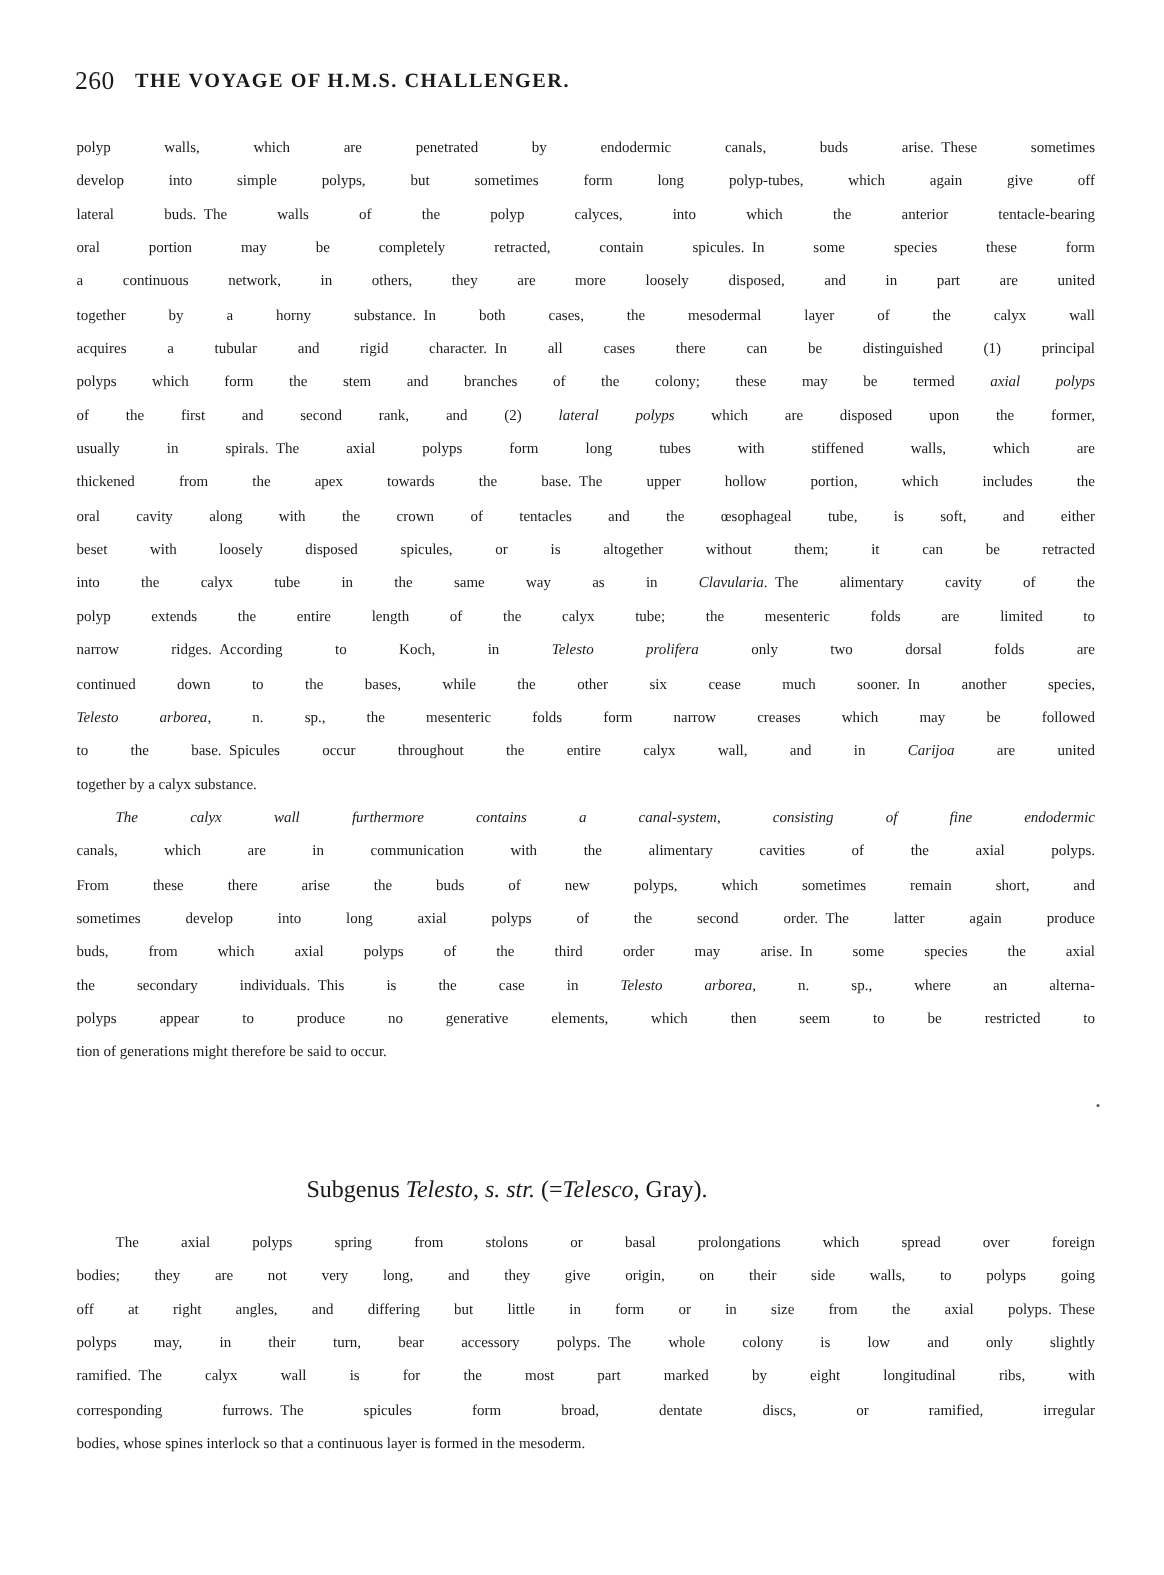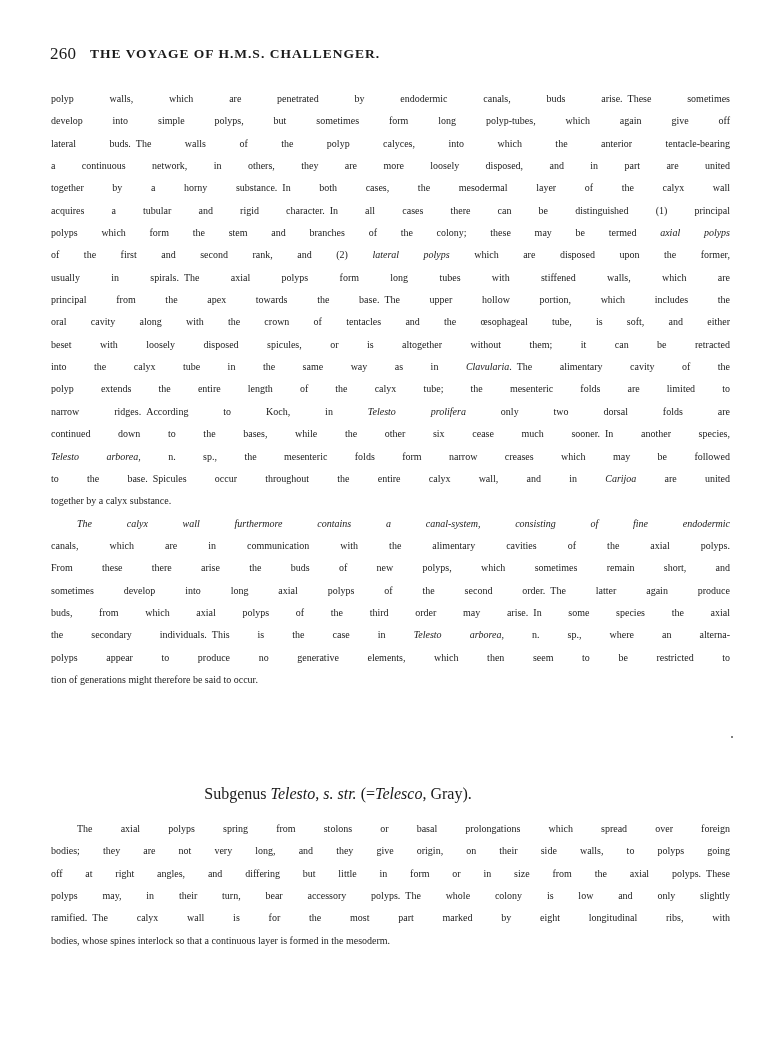--- a/index.html
+++ b/index.html
@@ -27,27 +27,28 @@
 <div class="header">
   <span class="page-number">260</span>
   <span class="running-title">THE VOYAGE OF H.M.S. CHALLENGER.</span>
 </div>
 
 <div class="body-text" id="block1">
   <p>
       <span class="line"><span>polyp walls, which are penetrated by endodermic canals, buds arise. These sometimes</span></span>
       <span class="line"><span>develop into simple polyps, but sometimes form long polyp-tubes, which again give off</span></span>
       <span class="line"><span>lateral buds. The walls of the polyp calyces, into which the anterior tentacle-bearing</span></span>
+      <span class="line"><span>oral portion may be completely retracted, contain spicules. In some species these form</span></span>
       <span class="line"><span>a continuous network, in others, they are more loosely disposed, and in part are united</span></span>
       <span class="line"><span>together by a horny substance. In both cases, the mesodermal layer of the calyx wall</span></span>
       <span class="line"><span>acquires a tubular and rigid character. In all cases there can be distinguished (1) principal</span></span>
       <span class="line"><span>polyps which form the stem and branches of the colony; these may be termed </span><em>axial polyps</em><span></span></span>
       <span class="line"><span>of the first and second rank, and (2) </span><em>lateral polyps</em><span> which are disposed upon the former,</span></span>
       <span class="line"><span>usually in spirals. The axial polyps form long tubes with stiffened walls, which are</span></span>
-      <span class="line"><span>principal from the apex towards the base. The upper hollow portion, which includes the</span></span>
+      <span class="line"><span>thickened from the apex towards the base. The upper hollow portion, which includes the</span></span>
       <span class="line"><span>oral cavity along with the crown of tentacles and the œsophageal tube, is soft, and either</span></span>
       <span class="line"><span>beset with loosely disposed spicules, or is altogether without them; it can be retracted</span></span>
       <span class="line"><span>into the calyx tube in the same way as in </span><em>Clavularia</em><span>. The alimentary cavity of the</span></span>
       <span class="line"><span>polyp extends the entire length of the calyx tube; the mesenteric folds are limited to</span></span>
       <span class="line"><span>narrow ridges. According to Koch, in </span><em>Telesto prolifera</em><span> only two dorsal folds are</span></span>
       <span class="line"><span>continued down to the bases, while the other six cease much sooner. In another species,</span></span>
       <span class="line"><span></span><em>Telesto arborea</em><span>, n. sp., the mesenteric folds form narrow creases which may be followed</span></span>
       <span class="line"><span>to the base. Spicules occur throughout the entire calyx wall, and in </span><em>Carijoa</em><span> are united</span></span>
       <span class="line last"><span>together by a calyx substance.</span></span>
     </p>
@@ -69,15 +70,16 @@
   <span>Subgenus </span><em>Telesto</em><span>, </span><em>s. str.</em><span> (=</span><em>Telesco</em><span>, Gray).</span>
 </div>
 
 <div class="body-text" id="block2">
   <p>
       <span class="line" style="padding-left: 26px;"><span>The axial polyps spring from stolons or basal prolongations which spread over foreign</span></span>
       <span class="line"><span>bodies; they are not very long, and they give origin, on their side walls, to polyps going</span></span>
       <span class="line"><span>off at right angles, and differing but little in form or in size from the axial polyps. These</span></span>
       <span class="line"><span>polyps may, in their turn, bear accessory polyps. The whole colony is low and only slightly</span></span>
       <span class="line"><span>ramified. The calyx wall is for the most part marked by eight longitudinal ribs, with</span></span>
+      <span class="line"><span>corresponding furrows. The spicules form broad, dentate discs, or ramified, irregular</span></span>
       <span class="line last"><span>bodies, whose spines interlock so that a continuous layer is formed in the mesoderm.</span></span>
     </p>
 </div>
 
 </body></html>

